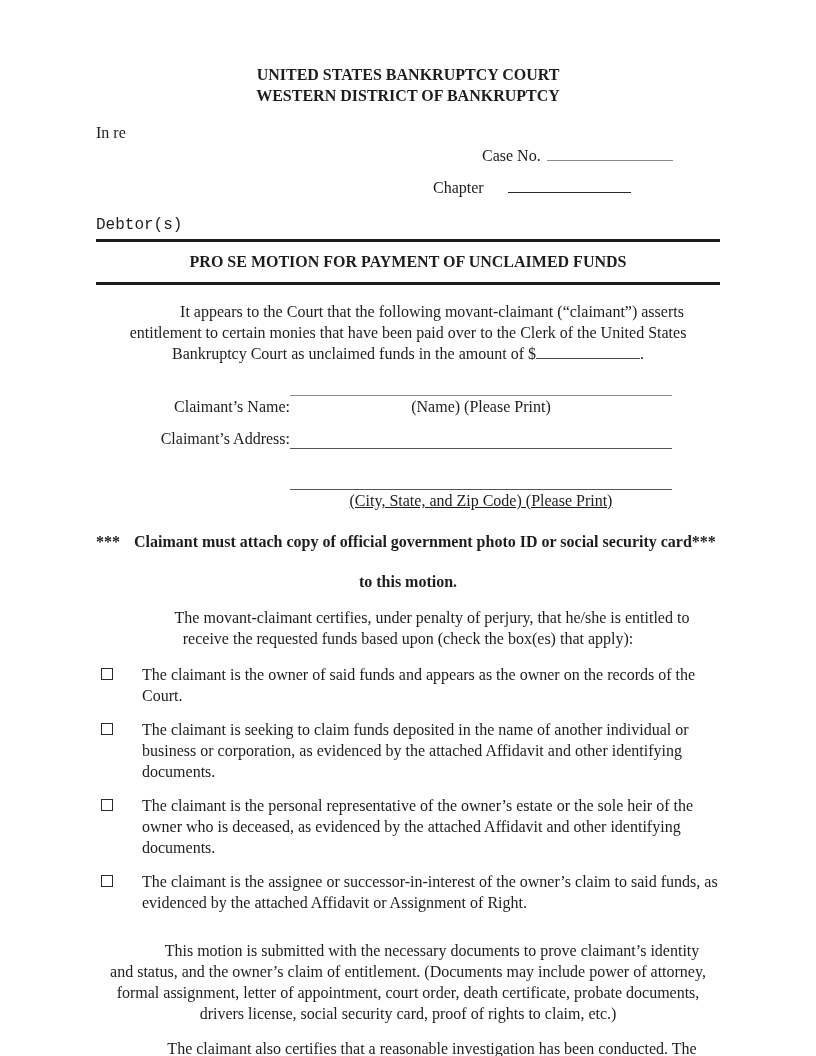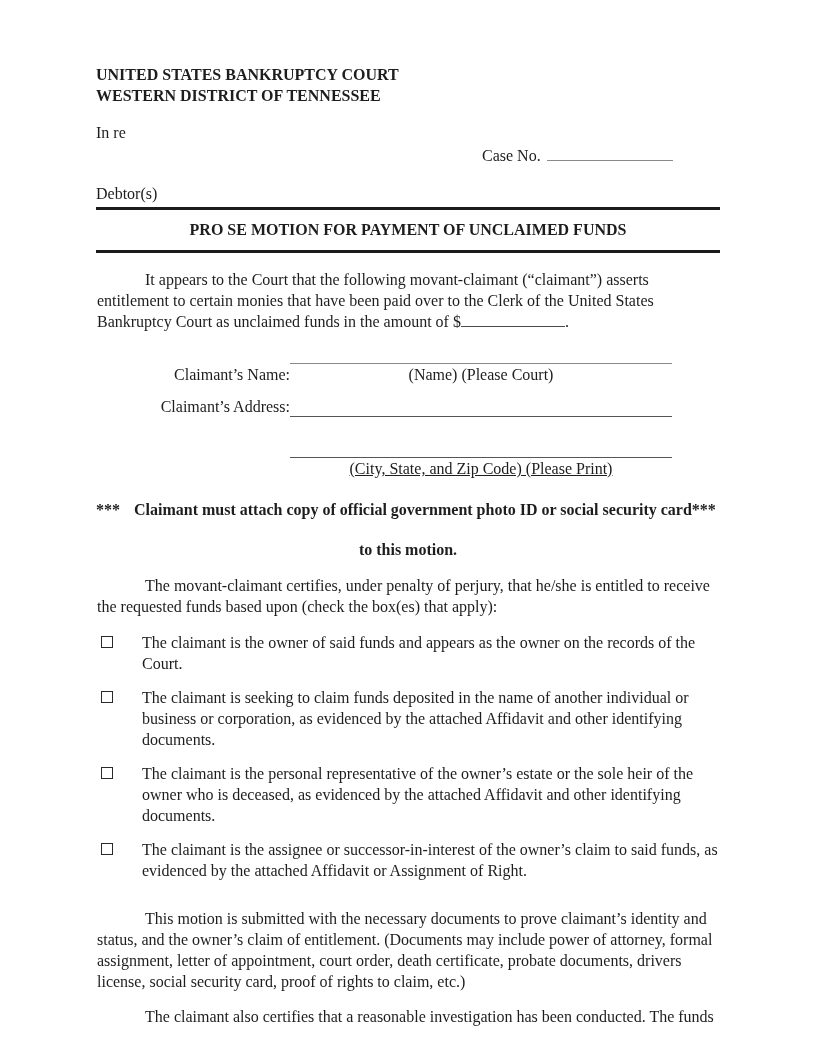--- a/index.html
+++ b/index.html
@@ -9,33 +9,33 @@
     height: 1056px;
     background: #ffffff;
     box-sizing: border-box;
     padding: 64px 96px 0 96px;
     font-family: "Liberation Serif", serif;
     font-size: 16px;
     line-height: 21px;
     color: #1d1d1d;
     overflow: hidden;
   }
-  .court-header { text-align: left; font-weight: bold; }
+  .court-header { text-align: center; font-weight: bold; }
   .in-re { margin-top: 16px; }
   .case-row { margin-top: 2px; margin-left: 386px; white-space: nowrap; font-family: Liberation Serif, serif; }
   .chapter-row { margin-top: 11px; margin-left: 337px; white-space: nowrap; }
-  .debtors { margin-top: 17px; }
+  .debtors { margin-top: 17px; font-family: Liberation Mono, monospace; }
   .blank { display: inline-block; border-bottom: 1px solid #5a5a5a; vertical-align: baseline; }
   .case-blank { width: 126px; margin-left: 6px; border-bottom-color: #8a8a8a; }
   .chapter-blank { width: 123px; margin-left: 24px; border-bottom-color: #2a2a2a; }
   .amount-blank { width: 104px; border-bottom-color: #4a4a4a; }
   .rule { height: 3px; background: #1b1b1b; margin-top: 3px; }
   .rule.top { margin-top: 3px; }
   .doc-title { text-align: center; font-weight: bold; padding: 9px 0 7px 0; }
-  .para { margin: 1px; text-indent: 48px; }
+  .para { margin: 8px; text-indent: 48px; text-align: center; }
   .intro-para { margin-top: 16px; }
   .field-row { display: flex; align-items: flex-end; margin-top: 11px; }
   .field-label { margin-left: 22px; width: 172px; flex: none; text-align: right; }
   .field-fill { width: 382px; flex: none; }
   .fill-line { height: 20px; border-bottom: 1px solid #555555; }
   .fill-line.gray { border-bottom-color: #8a8a8a; }
   .fill-caption { text-align: center; }
   .city-row { margin-left: 194px; width: 382px; margin-top: 20px; text-decoration: underline; }
   .notice { font-weight: bold; margin-top: 20px; }
   .notice-line1 { display: flex; }
@@ -49,43 +49,46 @@
   .closing1 { margin-top: 27px; }
   .closing2 { margin-top: 14px; }
 </style>
 </head>
 <body>
 
 <div class="page">
 
   <div class="court-header">
     <div>UNITED STATES BANKRUPTCY COURT</div>
-    <div>WESTERN DISTRICT OF TENNESSEE</div>
+    <div>WESTERN DISTRICT OF BANKRUPTCY</div>
   </div>
 
   <div class="in-re">In re</div>
 
   <div class="case-row">
     <span>Case No.</span><span class="blank case-blank"></span>
   </div>
 
+  <div class="chapter-row">
+    <span>Chapter</span><span class="blank chapter-blank"></span>
+  </div>
 
   <div class="debtors">Debtor(s)</div>
 
   <div class="rule top"></div>
   <div class="doc-title">PRO SE MOTION FOR PAYMENT OF UNCLAIMED FUNDS</div>
   <div class="rule"></div>
 
   <p class="para intro-para"><span>It appears to the Court that the following movant-claimant (“claimant”) asserts entitlement to certain monies that have been paid over to the Clerk of the United States Bankruptcy Court as unclaimed funds in the amount of $</span><span class="blank amount-blank"></span><span>.</span></p>
 
   <div class="field-row">
     <div class="field-label">Claimant’s Name:</div>
     <div class="field-fill">
       <div class="fill-line gray"></div>
-      <div class="fill-caption">(Name) (Please Court)</div>
+      <div class="fill-caption">(Name) (Please Print)</div>
     </div>
   </div>
 
   <div class="field-row">
     <div class="field-label">Claimant’s Address:</div>
     <div class="field-fill">
       <div class="fill-line"></div>
     </div>
   </div>
 

